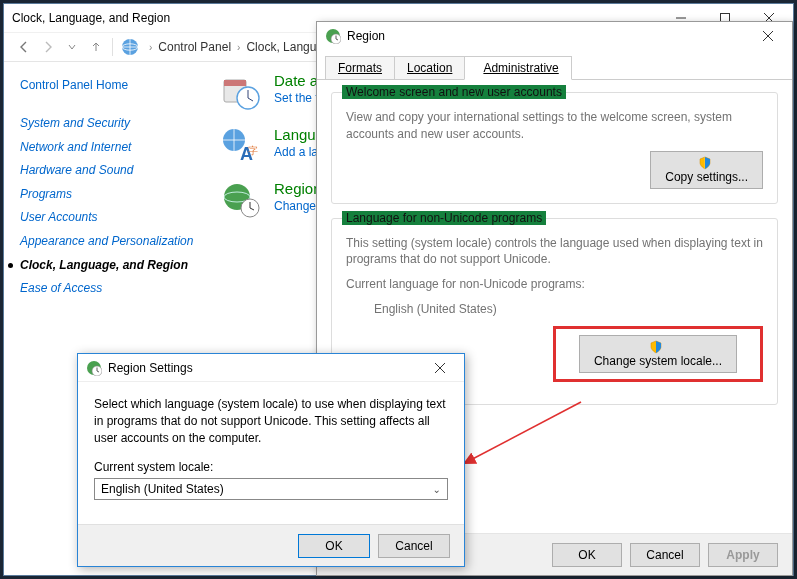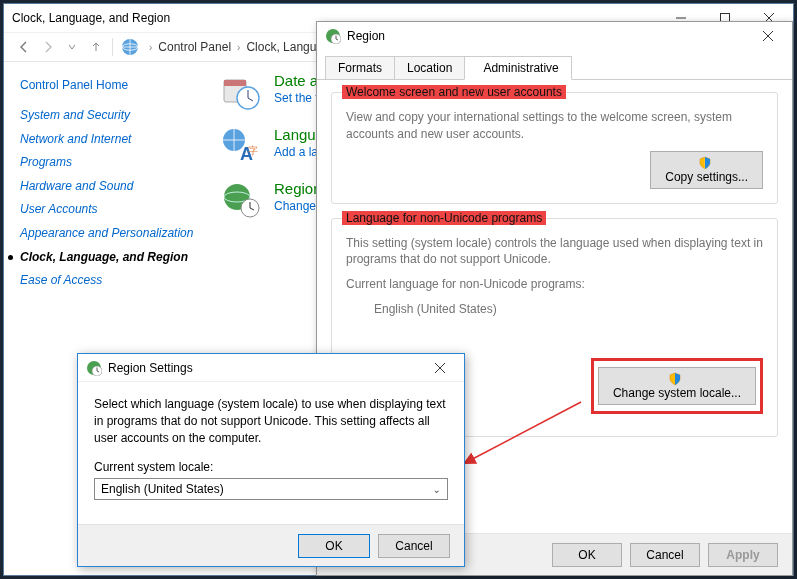--- a/index.html
+++ b/index.html
@@ -13,48 +13,48 @@
 .winbtn svg { display: block; }
 .cp-nav { height: 30px; display: flex; align-items: center; padding: 0 8px; border-top: 1px solid #f0f0f0; border-bottom: 1px solid #e5e5e5; }
 .navarrow { width: 24px; height: 24px; display: flex; align-items: center; justify-content: center; color: #999; }
 .navarrow svg { display: block; }
 .cp-nav .sep { width: 1px; height: 18px; background: #e0e0e0; margin: 0 4px; }
 .globe-icon { width: 18px; height: 18px; margin: 0 4px; }
 .breadcrumb { display: flex; align-items: center; font-size: 12px; color: #333; }
 .breadcrumb .chev { color: #888; padding: 0 6px; font-size: 10px; }
 .cp-body { position: absolute; top: 58px; left: 0; right: 0; bottom: 0; display: flex; }
 .sidebar { width: 200px; padding: 16px 8px 0 16px; font-size: 12px; }
-.sidebar .home { color: #0066cc; margin-bottom: 16px; }
+.sidebar .home { color: #0066cc; margin-bottom: 24px; }
 .sidebar a { display: block; color: #0066cc; text-decoration: none; margin-bottom: 8px; line-height: 1.3; font-style: italic; }
 .sidebar .current { color: #000; font-weight: bold; position: relative; }
 .sidebar .current::before { content: ""; position: absolute; left: -12px; top: 5px; width: 5px; height: 5px; background: #000; border-radius: 50%; }
 .content { flex: 1; padding: 10px 16px; }
 .cat { display: flex; gap: 14px; margin-bottom: 14px; }
 .cat-icon { width: 40px; height: 40px; flex-shrink: 0; }
 .cat-title { color: #008000; font-size: 15px; }
 .cat-sub { color: #0066cc; font-size: 12px; margin-top: 2px; }
 
 
 .region-window { position: absolute; left: 316px; top: 21px; width: 477px; height: 555px; background: #fff; border: 1px solid #999; box-shadow: 2px 2px 8px rgba(0,0,0,.25); }
 .region-titlebar { height: 28px; display: flex; align-items: center; padding: 0 4px 0 8px; font-size: 12px; }
 .region-titlebar .globe-small { width: 16px; height: 16px; margin-right: 6px; }
 .region-titlebar .spacer { flex: 1; }
 .region-close { width: 40px; height: 24px; display: flex; align-items: center; justify-content: center; }
-.tabs { display: flex; padding-left: 8px; border-bottom: 1px solid #ccc; font-size: 12px; margin-top: 6px; }
+.tabs { display: flex; padding-left: 8px; border-bottom: 1px solid #ccc; font-size: 12px; margin-top: 6px; text-decoration: underline; }
 .tab { padding: 4px 12px; border: 1px solid #ccc; border-bottom: none; background: #f5f5f5; margin-right: -1px; }
 .tab.active { background: #fff; border-bottom: 1px solid #fff; margin-bottom: -1px; padding-left: 18px; }
 .tab-body { padding: 12px 14px; }
 .groupbox { border: 1px solid #ddd; border-radius: 3px; padding: 16px 14px 14px 14px; margin-bottom: 14px; position: relative; font-size: 12px; }
-.grouptitle { position: absolute; top: -8px; left: 10px; background: #ef4444; padding: 0 4px; color: #111; text-align: center; }
+.grouptitle { position: absolute; top: -8px; left: 10px; background: #15803d; padding: 0 4px; color: #111; text-align: center; }
 .groupbox p { color: #737373; line-height: 1.4; margin-bottom: 8px; }
 .btn { display: inline-flex; align-items: center; background: #e1e1e1; border: 1px solid #adadad; padding: 4px 14px; font-size: 12px; min-width: 72px; flex-direction: column; }
 .btn .shield { width: 14px; height: 14px; margin-right: 4px; }
 .btn-row { text-align: right; }
 .indent { margin-left: 28px; margin-bottom: 8px; }
-.red-box { border: 3px solid #e03030; padding: 6px 4px; display: inline-block; margin-top: 32px; }
+.red-box { border: 3px solid #e03030; padding: 6px 23px; display: inline-block; }
 .region-footer { position: absolute; bottom: 0; left: 0; right: 0; height: 42px; display: flex; align-items: center; justify-content: flex-end; gap: 8px; padding: 0 14px; border-top: 1px solid #e5e5e5; background: #f0f0f0; }
 .region-footer .btn { min-width: 70px; }
 .btn.disabled { color: #999; font-weight: bold; }
 
 
 .rs-window { position: absolute; left: 77px; top: 353px; width: 388px; height: 214px; background: #fff; border: 1px solid #2984d6; box-shadow: 2px 2px 10px rgba(0,0,0,.3); }
 .rs-titlebar { height: 28px; display: flex; align-items: center; padding: 0 4px 0 8px; font-size: 12px; border-bottom: 1px solid #eee; }
 .rs-titlebar .globe-small { width: 16px; height: 16px; margin-right: 6px; }
 .rs-titlebar .spacer { flex: 1; }
 .rs-body { padding: 14px 16px; font-size: 12px; }
@@ -123,22 +123,22 @@
       <span>Control Panel</span>
       <span class="chev">›</span>
       <span>Clock, Langu...</span>
     </div>
   </div>
   <div class="cp-body">
     <div class="sidebar">
       <div class="home">Control Panel Home</div>
       <a>System and Security</a>
       <a>Network and Internet</a>
+      <a>Hardware and Sound</a>
       <a>Programs</a>
-      <a>Hardware and Sound</a>
       <a>User Accounts</a>
       <a>Appearance and Personalization</a>
       <a class="current">Clock, Language, and Region</a>
       <a>Ease of Access</a>
     </div>
     <div class="content">
       <div class="cat">
         <svg class="cat-icon" viewBox="0 0 40 40">
             <rect x="4" y="8" width="22" height="22" rx="2" fill="#e8e8e8" stroke="#aaa"></rect>
             <rect x="4" y="8" width="22" height="6" fill="#c77"></rect>

